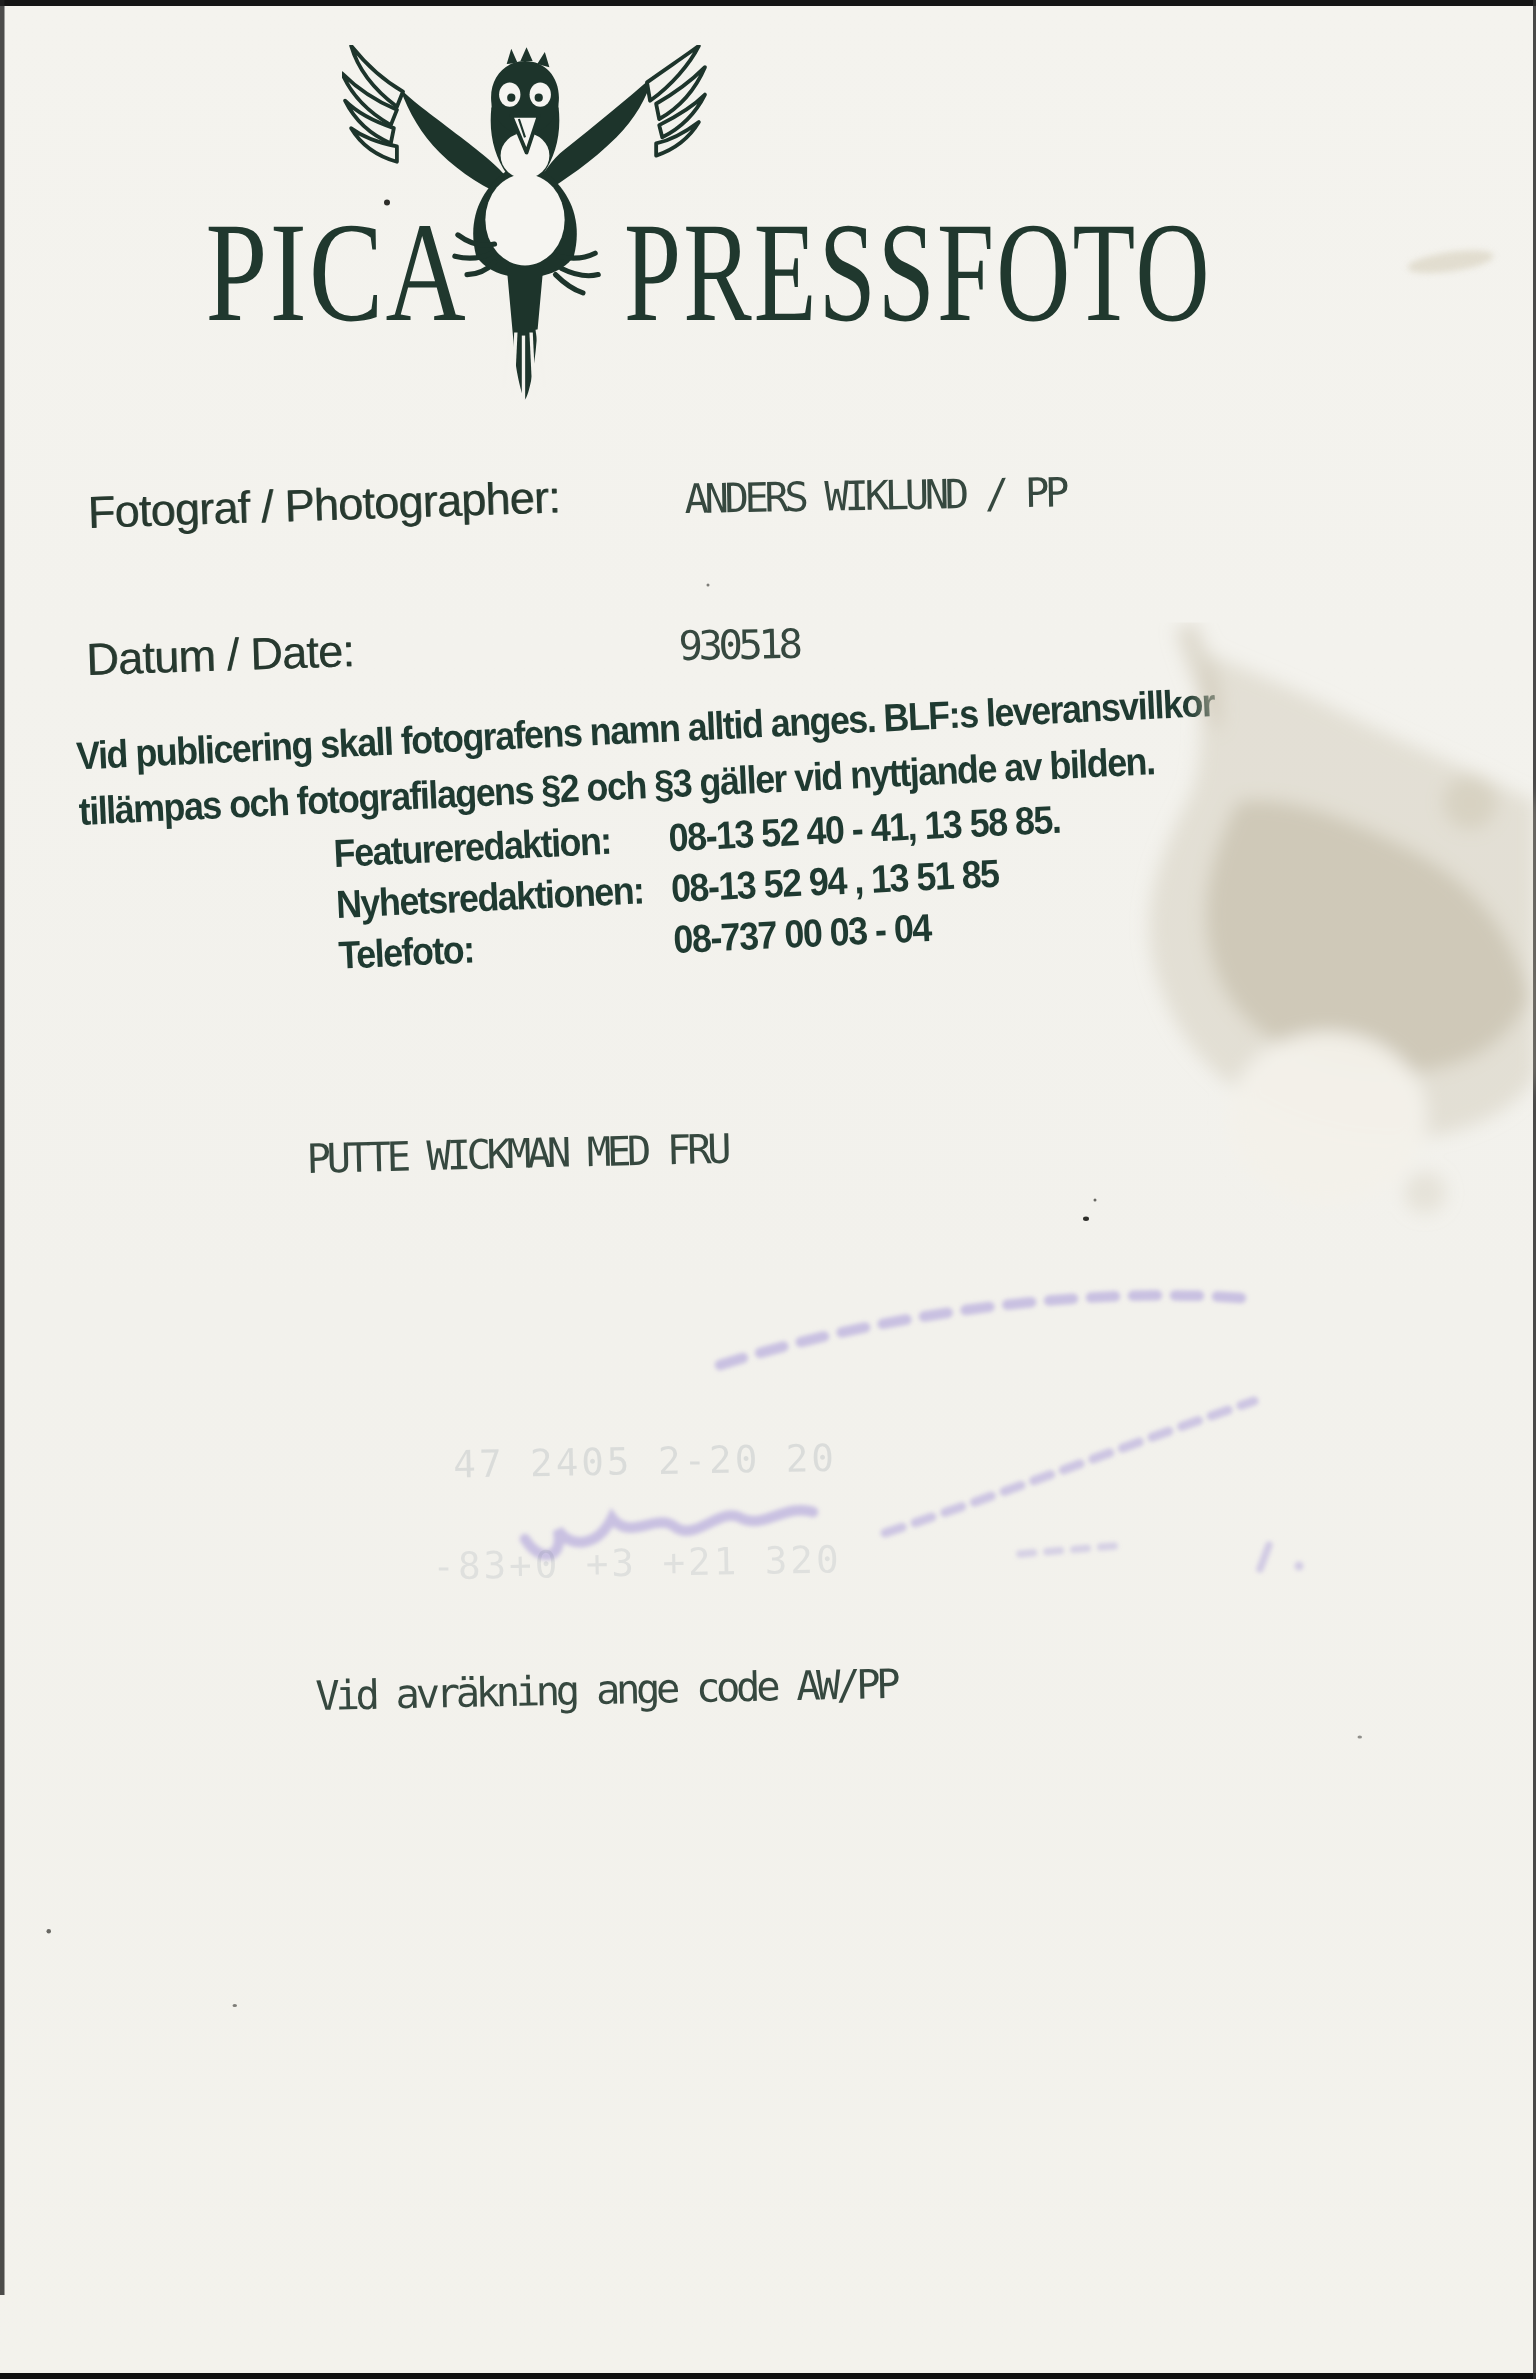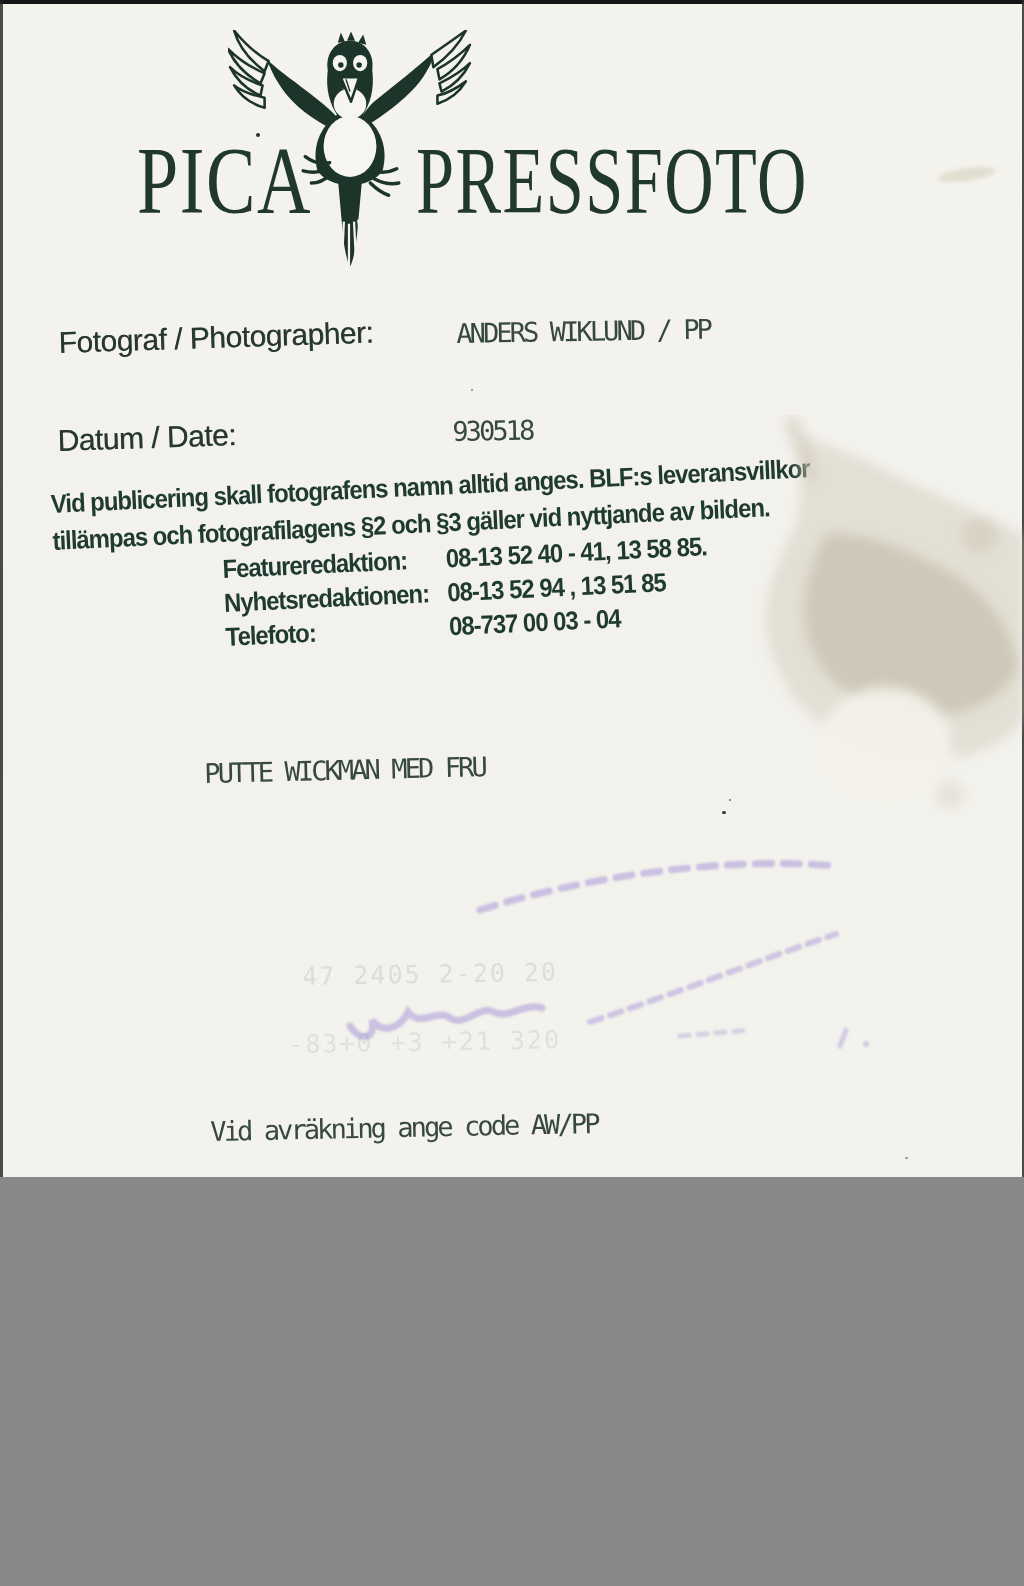--- a/index.html
+++ b/index.html
@@ -1,17 +1,17 @@
 <!DOCTYPE html>
 <html><head>
 <meta charset="utf-8">
 <style>
   html,body{margin:0;padding:0;background:#888;}
   .sheet{
-    position:relative;width:1024px;height:1177px;overflow:hidden;
+    position:relative;width:1024px;height:1586px;overflow:hidden;
     background:#f3f2ed;
     background-image:linear-gradient(180deg,#f4f3ee 0%,#f2f1ec 55%,#f3f2ec 100%);
     font-family:"Liberation Sans",sans-serif;
   }
   
   .edge{position:absolute;background:#151515;}
   .edge-top{left:0;top:0;width:1024px;height:4px;}
   .edge-bottom{left:0;top:1582px;width:1024px;height:4px;background:#101010;}
   .edge-right{top:0;right:0;width:2px;height:1586px;background:#2b2b2b;opacity:.85;}
   .edge-left{top:0;left:0;width:3px;height:1530px;background:#222;opacity:.8;}

